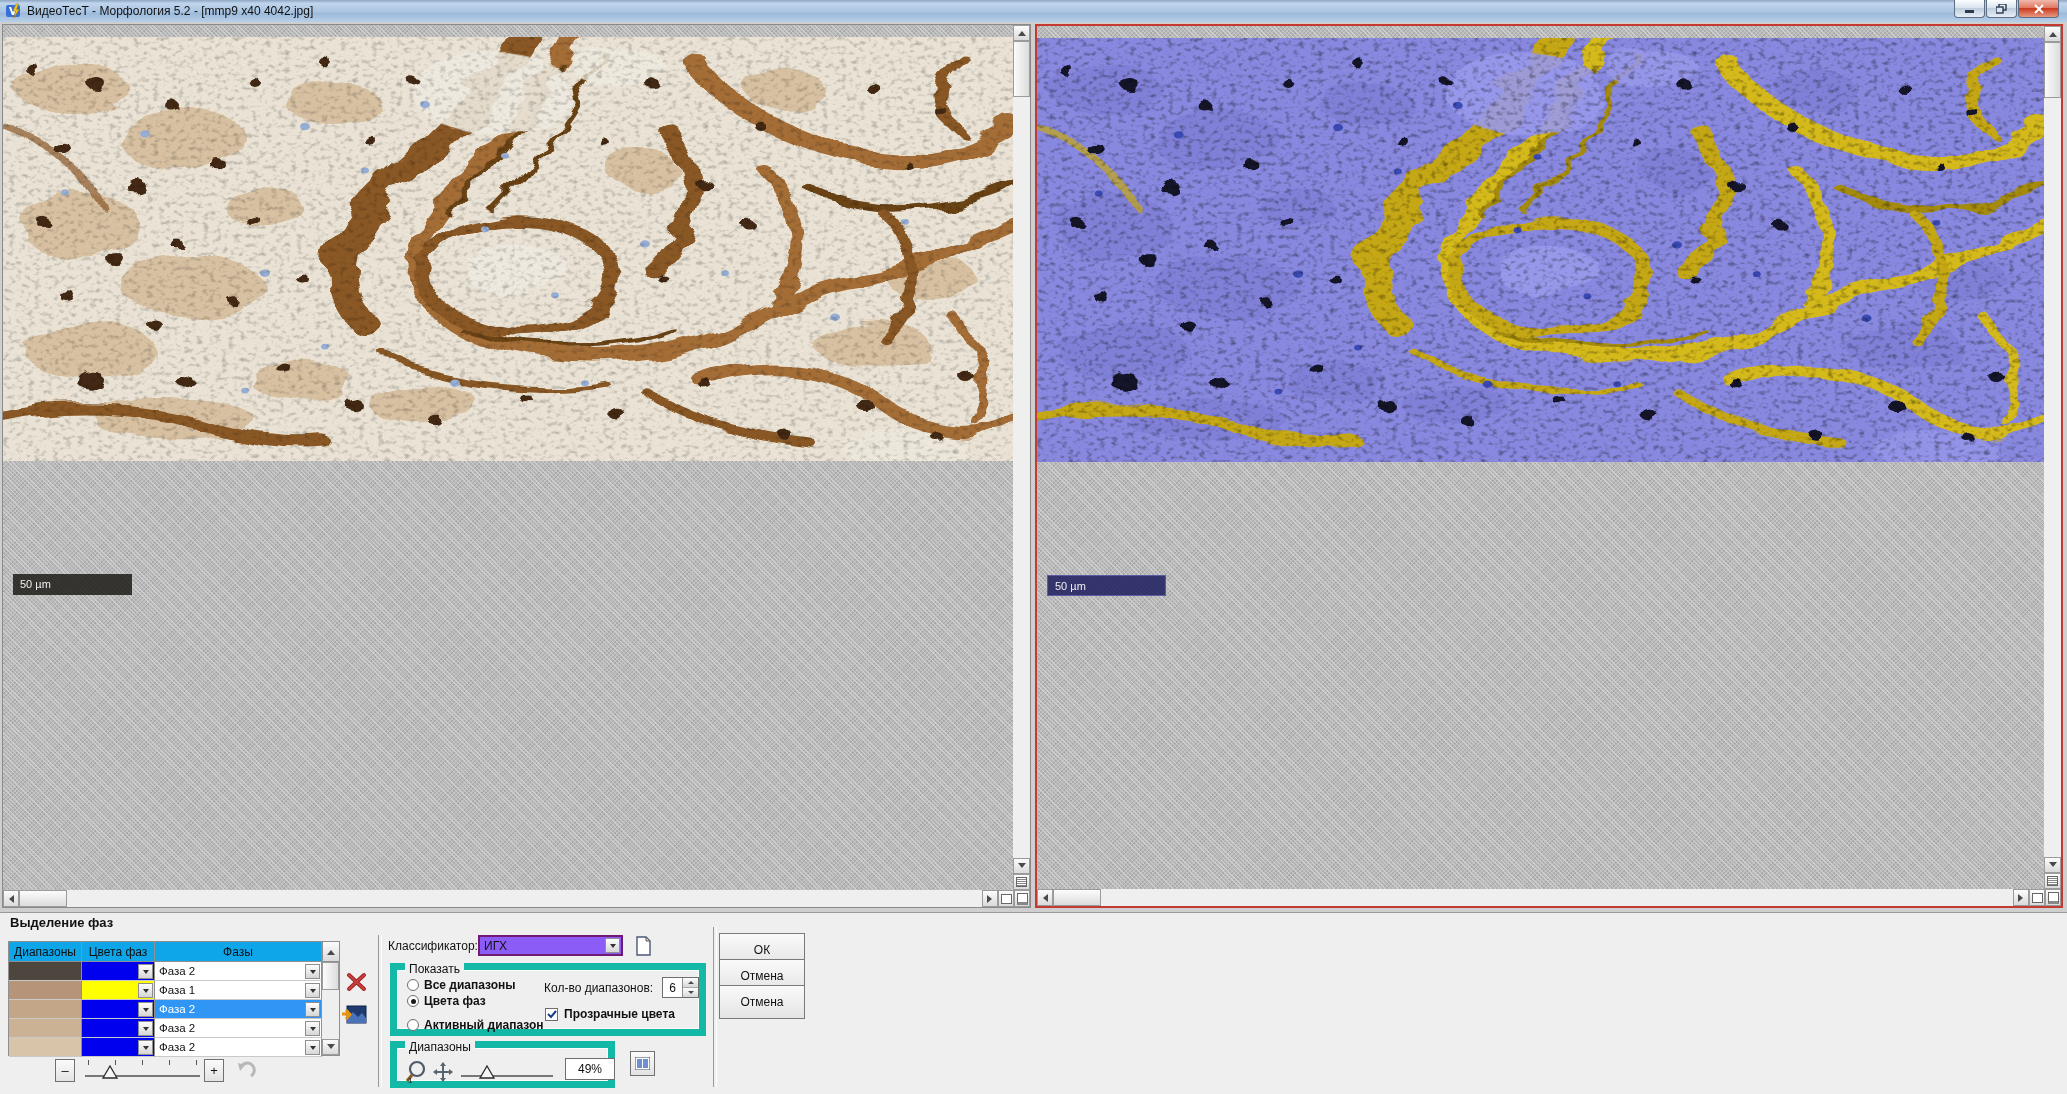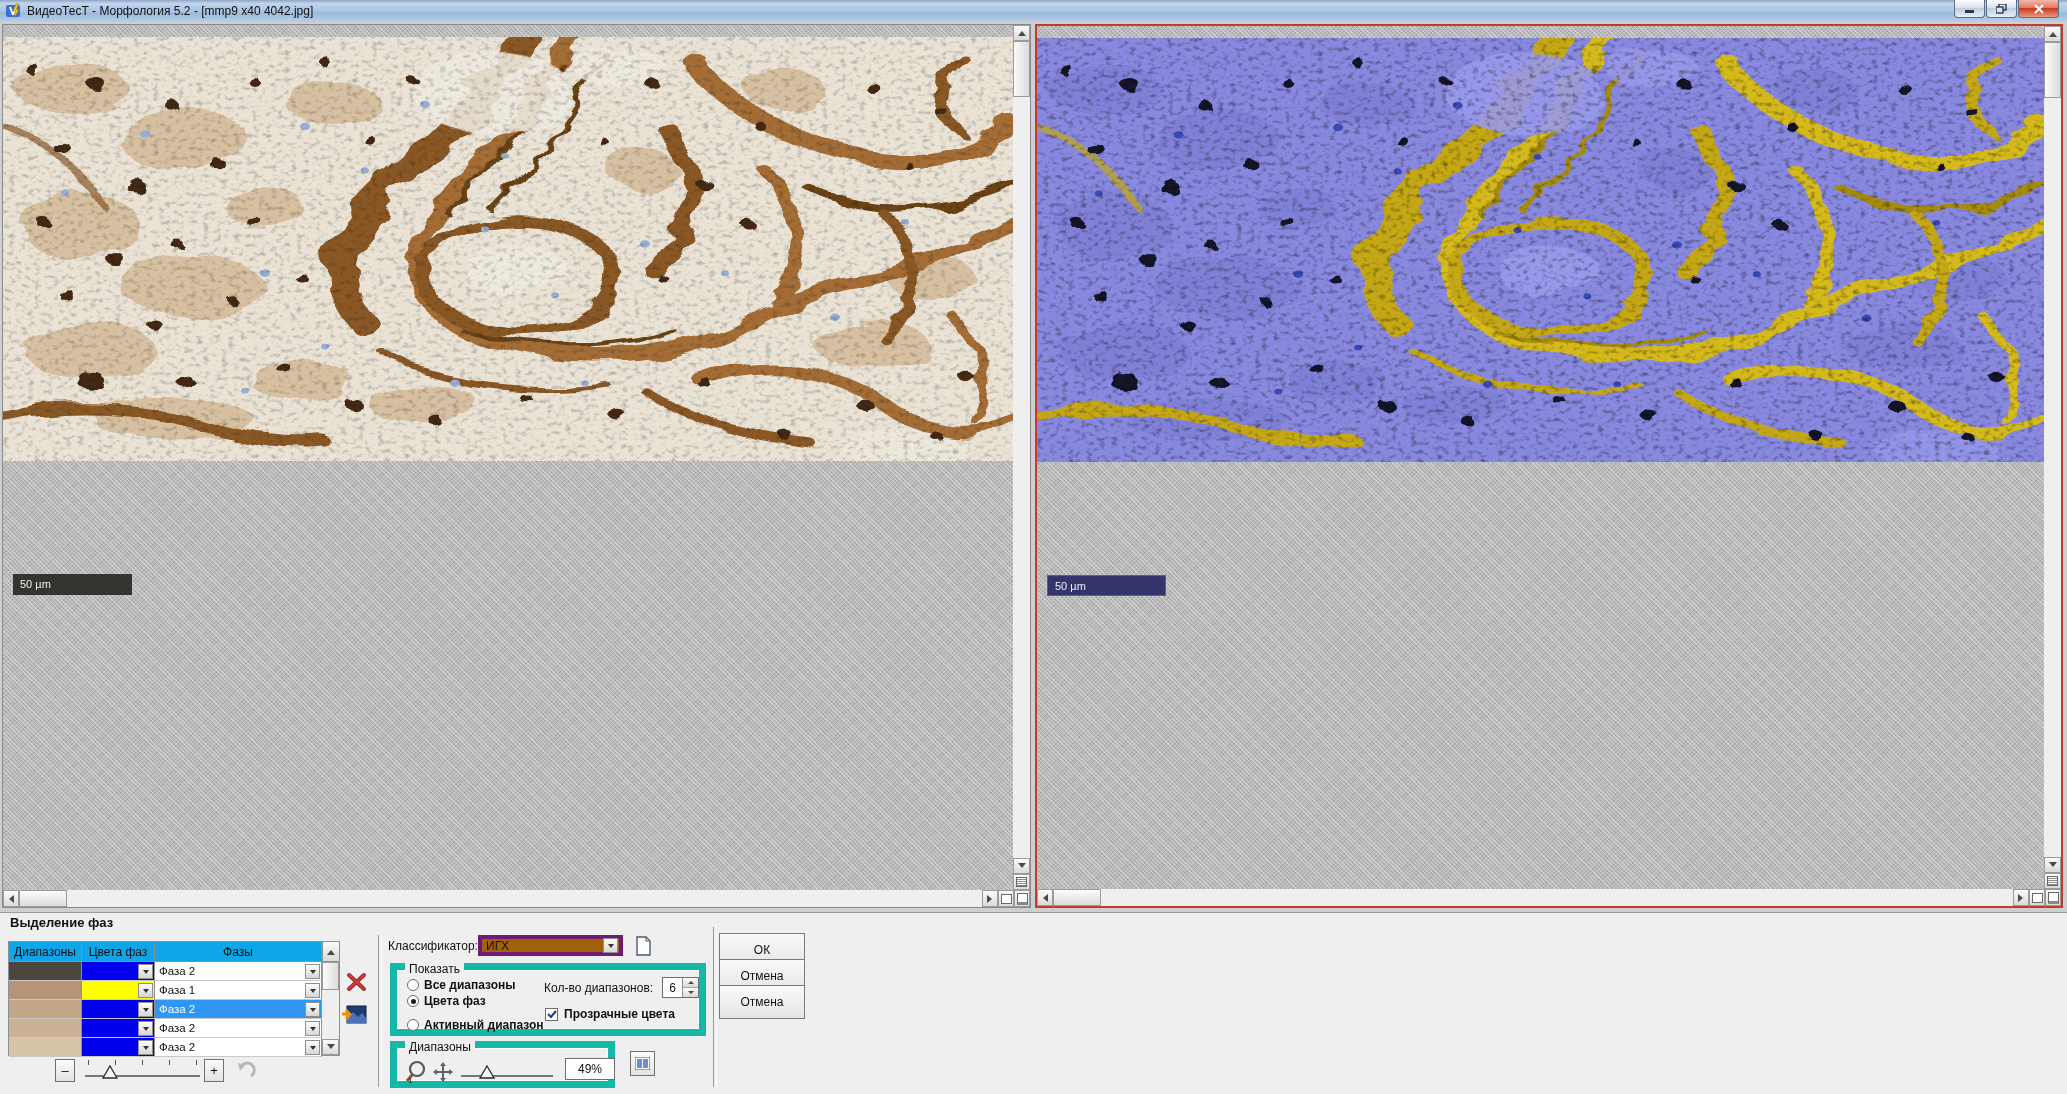--- a/index.html
+++ b/index.html
@@ -82,21 +82,21 @@
   .divider-v{position:absolute;width:2px;border-left:1px solid #9a9a9a;border-right:1px solid #fff;}
 
   
   .sm-btn{position:absolute;width:20px;height:23px;background:linear-gradient(#fbfbfb,#e3e3e3);
     border:1px solid #707070;box-sizing:border-box;font-size:13px;display:flex;align-items:center;justify-content:center;}
   .tickline{position:absolute;width:1px;height:5px;background:#555;}
   .slider-track{position:absolute;height:2px;background:#777;}
 
   
   .lab{position:absolute;white-space:nowrap;}
-  .select{position:absolute;background:#a16207;border:4px solid #701a75;box-sizing:border-box;display:flex;align-items:center;}
+  .select{position:absolute;background:#8b5cf6;border:2px solid #701a75;box-sizing:border-box;display:flex;align-items:center;}
   .select .sel-text{flex:1;padding-left:4px;font-size:12px;}
   .groupbox{position:absolute;border:7px solid #14b8a6;box-shadow:inset 0 0 0 1px #fdfdfd;box-sizing:border-box;}
   .legend{position:absolute;top:-8px;left:8px;background:#efefef;padding:0 4px;font-size:12px;}
   .radio-row{position:absolute;display:flex;align-items:center;cursor:default;font-weight:bold;}
   .radio{width:12px;height:12px;border-radius:50%;background:#fff;border:1px solid #6e6e6e;box-sizing:border-box;margin-right:5px;position:relative;}
   .radio.checked:after{content:"";position:absolute;left:2.5px;top:2.5px;width:5px;height:5px;border-radius:50%;background:#1a1a1a;}
   .checkbox{width:13px;height:13px;background:#fff;border:1px solid #6e6e6e;box-sizing:border-box;margin-right:6px;display:flex;align-items:center;justify-content:center;}
   .spinner{position:absolute;width:37px;height:21px;background:#fff;border:1px solid #6e6e6e;box-sizing:border-box;display:flex;}
   .spin-val{flex:1;display:flex;align-items:center;justify-content:center;font-size:12px;}
   .spin-btns{width:15px;display:flex;flex-direction:column;border-left:1px solid #8f8f8f;}

